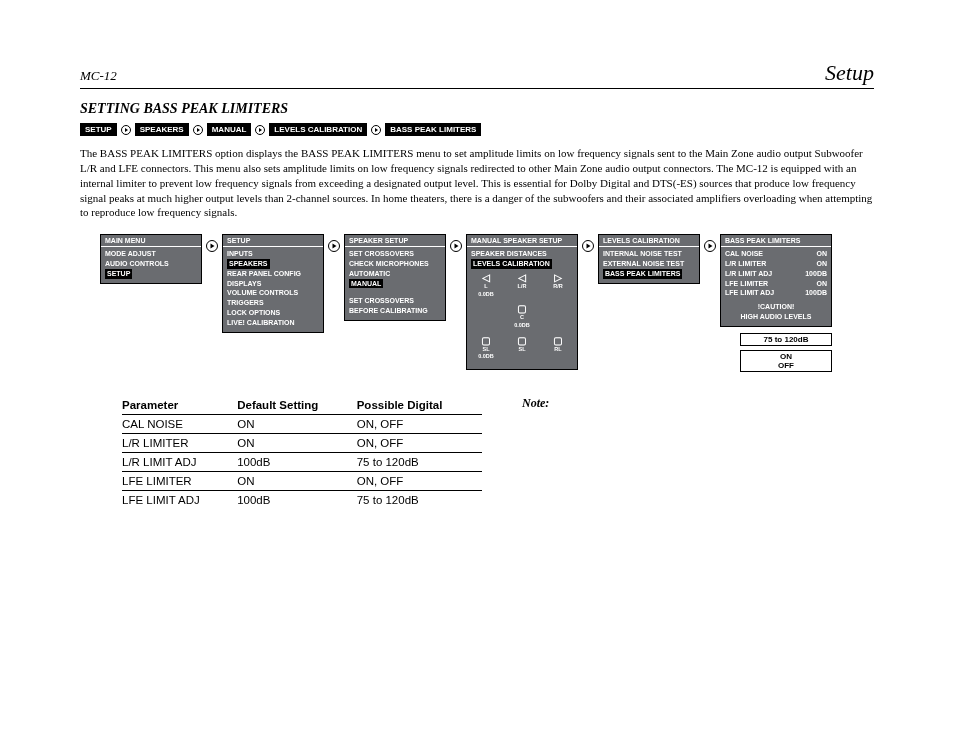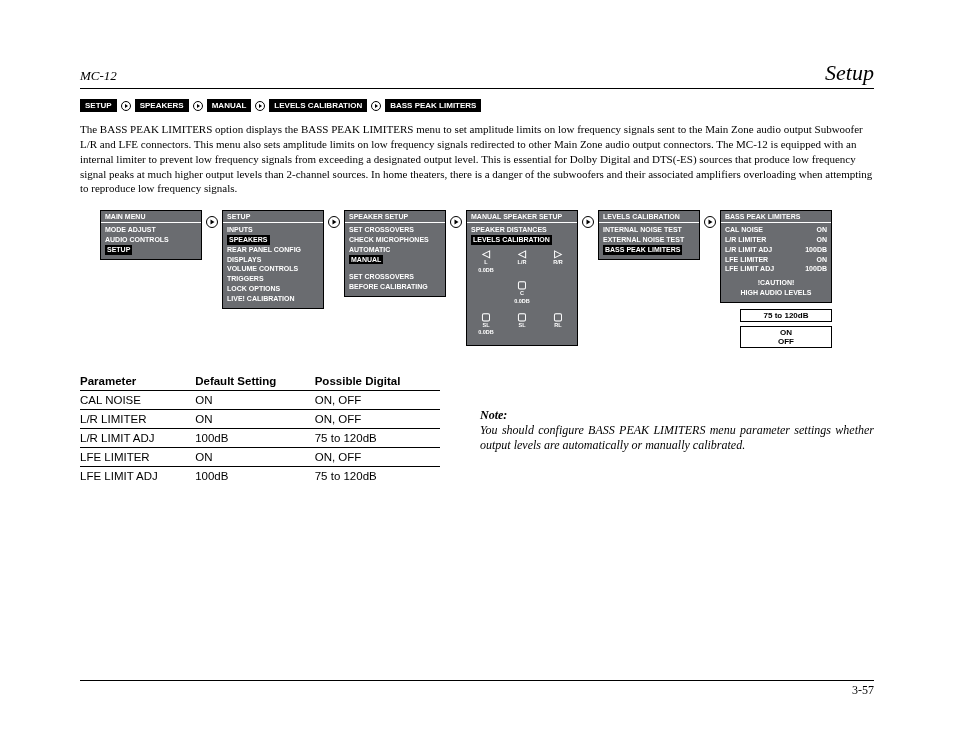--- a/index.html
+++ b/index.html
@@ -98,39 +98,39 @@
     color: #fff;
     display: inline-block;
     padding: 0 2px;
   }
   .menu-arrow {
     margin-top: 6px;
   }
   .menu-arrow svg { width: 12px; height: 12px; }
   .note-col {
     font-size: 12px;
-    margin-top: 36px;
   }
   .note-label {
     font-weight: bold;
     font-style: italic;
   }
   .note-text {
     font-style: italic;
     text-align: justify;
   }
   .two-col {
     display: flex;
     gap: 40px;
     margin-top: 20px;
   }
   .param-table {
     font-size: 12px;
     border-collapse: collapse;
     min-width: 360px;
+    margin-left: 42px;
   }
   .param-table th {
     text-align: left;
     font-weight: bold;
     padding: 3px 12px 3px 0;
     font-family: Arial, sans-serif;
     font-size: 11.5px;
   }
   .param-table td {
     padding: 3px 12px 3px 0;
@@ -186,20 +186,21 @@
 </head>
 <body>
 
 <div class="page">
 
   <div class="header-row">
     <span class="model">MC-12</span>
     <span class="section-title-main">Setup</span>
   </div>
 
+  <div class="section-title">SETTING BASS PEAK LIMITERS</div>
 
   <div class="breadcrumb">
     <span class="chip">SETUP</span>
     <span class="arrow-icon">
         <svg viewBox="0 0 10 10">
           <circle cx="5" cy="5" r="4.5" fill="none" stroke="#000"></circle>
           <polygon points="4,3 7,5 4,7" fill="#000"></polygon>
         </svg>
       </span>
     <span class="chip">SPEAKERS</span>
@@ -394,21 +395,17 @@
           <tr>
             <td>LFE LIMIT ADJ</td>
             <td>100dB</td>
             <td>75 to 120dB</td>
           </tr>
         </tbody>
       </table>
     </div>
     <div class="note-col">
       <div class="note-label">Note:</div>
-      <div class="note-text">You should configure BASS PEAK LIMITERS menu parameter settings whether output levels are automatically or manually calibrated.</div>
     </div>
   </div>
 
-  <div class="footer-row">
-    <span>3-57</span>
-  </div>
 
 </div>
 
 </body></html>

